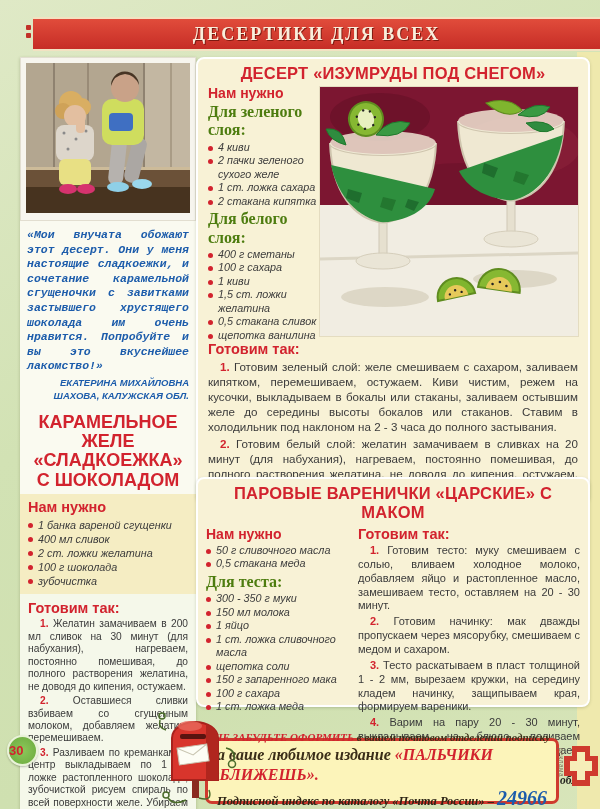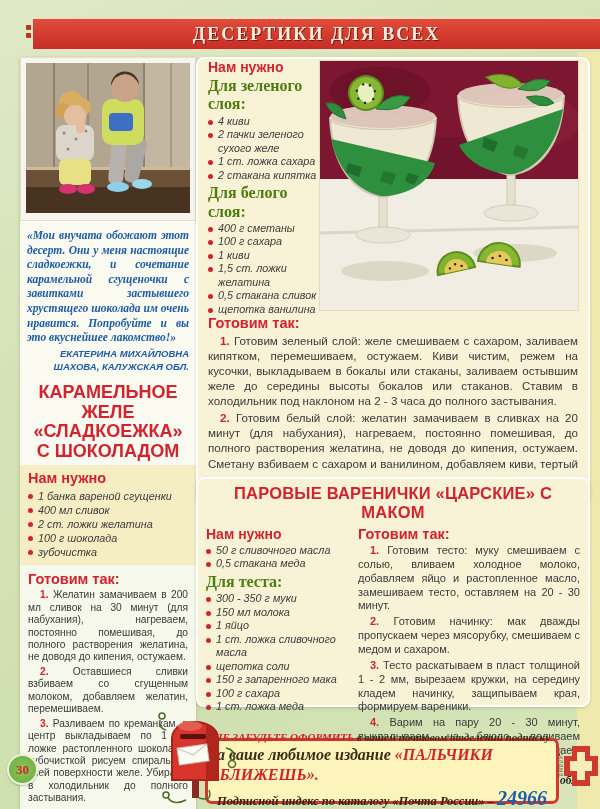--- a/index.html
+++ b/index.html
@@ -16,43 +16,43 @@
     display:flex;align-items:center;justify-content:center;}
   .top-banner-title{font-family:"Liberation Serif",serif;font-weight:bold;font-size:18px;
     color:#f9efdc;letter-spacing:2px;text-shadow:1px 1px 0 #7e1a12;}
   .banner-dot{position:absolute;width:5px;height:5px;background:#c23028;border-radius:1px;}
   
   .left-col{position:absolute;left:20px;top:57px;width:176px;background:#fafaf0;
     box-shadow:0 1px 3px rgba(80,90,50,.3);}
   .photo-frame{background:#f7f5ee;border:1px solid #e2ded0;padding:5px 5px 7px;margin:0;}
   .photo-frame svg{display:block;}
   .quote-block{padding:7px 7px 4px;}
-  .quote-text{font-family:Liberation Serif, serif;font-style:italic;font-weight:bold;
+  .quote-text{font-family:Liberation Mono, monospace;font-style:italic;font-weight:bold;
     font-size:11.5px;line-height:1.27;color:#1c5cab;text-align:justify;margin:0;}
   .quote-author{font-family:"Liberation Sans",sans-serif;font-style:italic;font-weight:bold;
     font-size:9.5px;color:#1c5cab;text-align:right;margin:3px 0 0;line-height:1.35;}
   .left-title{padding:6px 4px 4px;text-align:center;color:#d2232e;font-weight:bold;
     font-size:18px;line-height:1.08;}
   .need-box{background:#f5edc3;padding:5px 8px 6px;}
   .need-head{color:#d2232e;font-weight:bold;font-size:14.5px;margin:0 0 3px;}
   ul.ing{list-style:none;margin:0;padding:0;font-style:italic;}
   ul.ing li{font-size:10.8px;line-height:1.3;padding-left:10px;position:relative;color:#3c3c3c;}
   ul.ing li::before{content:"";position:absolute;left:0;top:5px;width:5px;height:5px;
     border-radius:50%;background:#d2232e;}
   .steps-box{background:#f5f8ea;padding:6px 8px 8px;}
   .steps-head{color:#d2232e;font-weight:bold;font-size:14.5px;margin:0 0 2px;}
   .step{margin:0 0 2px;text-align:justify;}
   .left-col .step{font-size:10.2px;line-height:1.22;}
   .step .num{color:#d2232e;font-weight:bold;}
   .step-indent{display:inline-block;width:12px;}
   
-  .page-num{position:absolute;left:7px;top:754px;width:27px;height:27px;border-radius:50%;
+  .page-num{position:absolute;left:7px;top:735px;width:27px;height:27px;border-radius:50%;
     background:radial-gradient(#8cc75a,#6aa93e);border:2px solid #e9f2d8;
-    display:flex;align-items:center;justify-content:center;
-    color:#d2232e;font-weight:bold;font-size:13px;box-shadow:0 1px 2px rgba(0,0,0,.25);font-family:Liberation Serif, serif;}
+    display:flex;align-items:center;
+    color:#d2232e;font-weight:bold;font-size:13px;box-shadow:0 1px 2px rgba(0,0,0,.25);}
   
   .rbox{position:absolute;left:196px;width:390px;background:#f8f2d6;border:2px solid #ffffff;
     border-radius:8px;box-shadow:0 1px 3px rgba(80,90,50,.25);}
   .rbox-title{text-align:center;color:#d2232e;font-weight:bold;font-size:16.5px;
     padding:5px 2px 2px;letter-spacing:.2px;}
   .dessert-body{position:relative;height:252px;}
   .dessert-ing{position:absolute;left:10px;top:0;width:110px;}
   .dessert-photo{position:absolute;left:122px;top:2px;width:258px;height:249px;
     box-shadow:0 0 0 1px #e4dcc0;}
   .sub-label{font-family:"Liberation Serif",serif;font-weight:bold;
@@ -166,20 +166,21 @@
     <p class="step"><span class="step-indent"></span><span class="num">2.</span> <span>Оставшиеся сливки взбиваем со сгущенным молоком, добавляем желатин, перемешиваем.</span></p>
     <p class="step"><span class="step-indent"></span><span class="num">3.</span> <span>Разливаем по креманкам, в центр выкладываем по 1 ст. ложке растопленного шоколада, зубочисткой рисуем спираль по всей поверхности желе. Убираем в холодильник до полного застывания.</span></p>
   </div>
 </div>
 
 <div class="page-num">
   <span>30</span>
 </div>
 
 <div class="rbox" style="top:57px;height:443px;">
+  <div class="rbox-title">ДЕСЕРТ «ИЗУМРУДЫ ПОД СНЕГОМ»</div>
 
   <div class="dessert-body">
     <div class="dessert-ing">
       <p class="need-head">Нам нужно</p>
       <p class="sub-label">Для зеленого слоя:</p>
       <ul class="ing">
         <li>4 киви</li>
         <li>2 пачки зеленого сухого желе</li>
         <li>1 ст. ложка сахара</li>
         <li>2 стакана кипятка</li>

